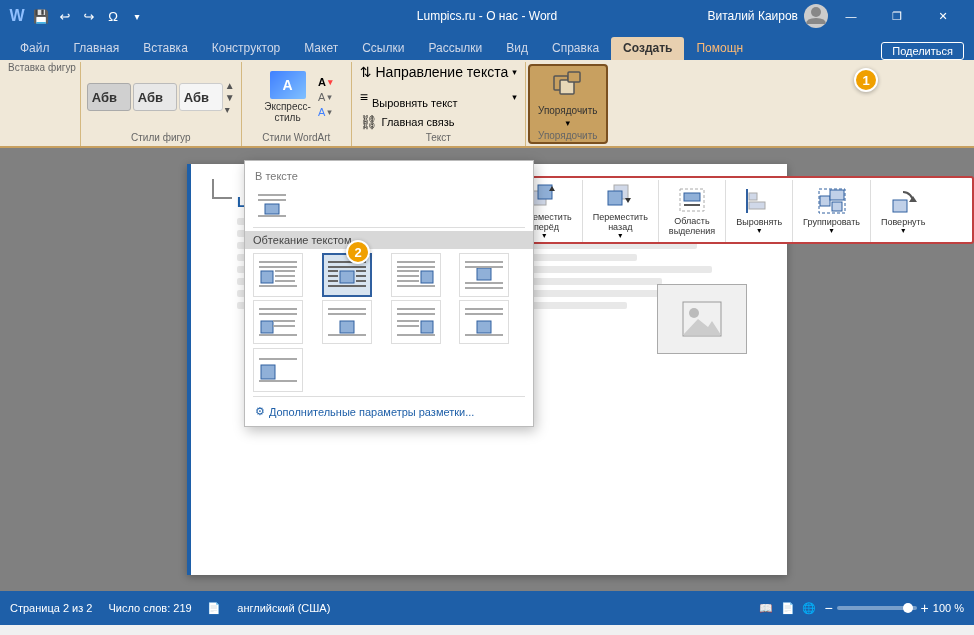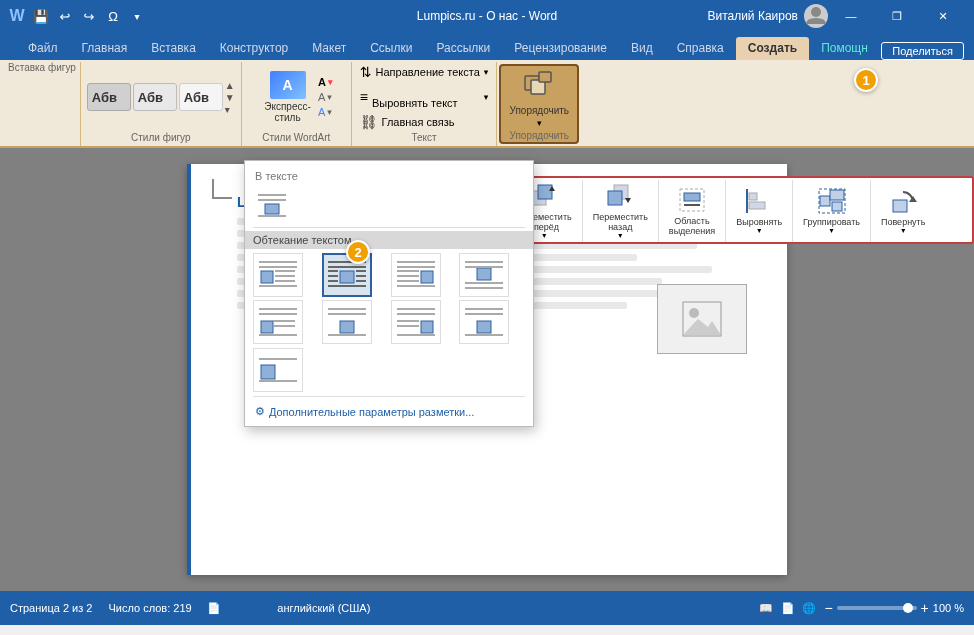--- a/index.html
+++ b/index.html
@@ -24,21 +24,21 @@
 
     
     .qa-icon { width: 18px; height: 18px; display: flex; align-items: center; justify-content: center; cursor: pointer; color: white; font-size: 13px; }
 
     
     .ribbon-tabs {
       height: 28px;
       background: #1e5fa8;
       display: flex;
       align-items: flex-end;
-      padding-left: 16px;
+      padding-left: 8px;
     }
     .ribbon-tab {
       padding: 4px 12px 5px;
       font-size: 12px;
       color: #d0d8e8;
       cursor: pointer;
       border-radius: 3px 3px 0 0;
     }
     .ribbon-tab.format-active { background: #e8d0b0; color: #333; font-weight: 600; }
 
@@ -219,25 +219,24 @@
 </div>
 
 <div class="ribbon-tabs">
   <div class="ribbon-tab">Файл</div>
   <div class="ribbon-tab">Главная</div>
   <div class="ribbon-tab">Вставка</div>
   <div class="ribbon-tab">Конструктор</div>
   <div class="ribbon-tab">Макет</div>
   <div class="ribbon-tab">Ссылки</div>
   <div class="ribbon-tab">Рассылки</div>
-  <div class="ribbon-tab">Рецензирование</div>
   <div class="ribbon-tab">Вид</div>
   <div class="ribbon-tab">Справка</div>
   <div class="ribbon-tab format-active">Создать</div>
-  <div class="ribbon-tab" style="color:#5eead4;">Помощн</div>
+  <div class="ribbon-tab" style="color:#fdba74;">Помощн</div>
   <div style="margin-left:auto; padding-right:10px; display:flex; align-items:center;">
     <button style="background:#1e5fa8; color:white; border:1px solid white; border-radius:3px; padding:2px 10px; font-size:11px; cursor:pointer;">Поделиться</button>
   </div>
 </div>
 
 <div class="format-toolbar ribbon-outer">
 
   <div class="ft-group" style="min-width:70px;">
     <div class="ft-group-label">Вставка фигур</div>
   </div>
@@ -279,21 +278,21 @@
         </div>
       </div>
     </div>
     <div class="ft-group-label">Стили WordArt</div>
   </div>
 
   <div class="ft-group" style="min-width:130px;">
     <div class="ft-group-content" style="flex-direction:column; gap:1px; align-items:flex-start;">
       <div style="display:flex; align-items:center; gap:4px; padding:2px 4px; cursor:pointer; border-radius:2px; width:100%;">
         <span style="font-size:14px;">⇅</span>
-        <span style="font-size:11px;">Направление текста</span>
+        <span style="font-size:14px;">Направление текста</span>
         <span style="font-size:9px; margin-left:auto;">▾</span>
       </div>
       <div style="display:flex; align-items:center; gap:4px; padding:2px 4px; cursor:pointer; border-radius:2px; width:100%;">
         <span style="font-size:14px;">≡</span>
         <span style="font-size:11px;margin-top:12px;">Выровнять текст</span>
         <span style="font-size:9px; margin-left:auto;">▾</span>
       </div>
       <div style="display:flex; align-items:center; gap:4px; padding:2px 4px; cursor:pointer; border-radius:2px; width:100%;">
         <span style="font-size:14px;">⛓</span>
         <span style="font-size:11px;">Главная связь</span>
@@ -611,21 +610,21 @@
         <span>Дополнительные параметры разметки...</span>
       </div>
     </div>
   </div>
 </div>
 
 <div class="status-bar">
   <span>Страница 2 из 2</span>
   <span>Число слов: 219</span>
   <span style="cursor:pointer;">📄</span>
-  <span style="cursor:pointer;margin-left:40px;">английский (США)</span>
+  <span style="cursor:pointer;">английский (США)</span>
   <div class="status-bar-right">
     <span style="cursor:pointer;">📖</span>
     <span style="cursor:pointer;">📄</span>
     <span style="cursor:pointer;">🌐</span>
     <div class="zoom-control">
       <span style="cursor:pointer; font-size:14px;">−</span>
       <div class="zoom-slider">
         <div class="zoom-thumb"></div>
       </div>
       <span style="cursor:pointer; font-size:14px;">+</span>

